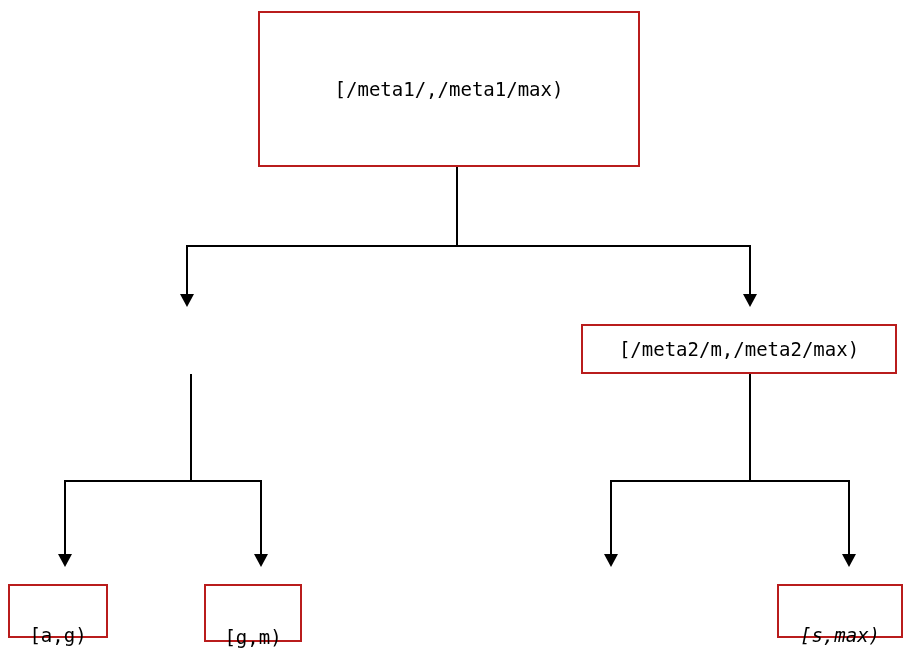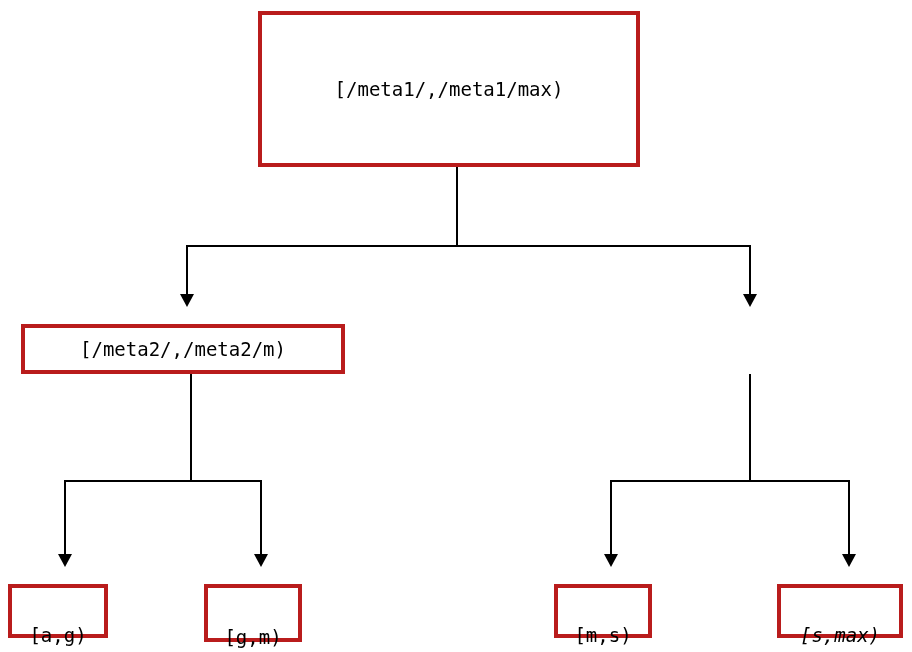--- a/index.html
+++ b/index.html
@@ -14,21 +14,21 @@
   #diagram-root {
     position: relative;
     width: 912px;
     height: 652px;
     background: #ffffff;
     overflow: hidden;
   }
   .node-box {
     position: absolute;
     box-sizing: border-box;
-    border: 4px solid #b91c1c;
+    border: 2px solid #b91c1c;
     background: #ffffff;
     display: flex;
     align-items: center;
     justify-content: center;
   }
   .node-label {
     font-family: "DejaVu Sans Mono", monospace;
     font-size: 19px;
     line-height: 1;
     color: #000000;
@@ -67,24 +67,24 @@
   <div class="edge-v" style="left:456px; top:167px; height:80px;"></div>
 
   <div class="edge-h" style="left:186px; top:245px; width:565px;"></div>
 
   <div class="edge-v" style="left:186px; top:245px; height:50px;"></div>
   <div class="arrow-head" style="left:180px; top:294px;"></div>
 
   <div class="edge-v" style="left:749px; top:245px; height:50px;"></div>
   <div class="arrow-head" style="left:743px; top:294px;"></div>
 
-  <div class="node-box node-mid" style="left:21px; top:324px; width:324px; height:50px;">
-    <span class="node-label">[/meta2/,/meta2/m)</span>
+
+  <div class="node-box node-mid" style="left:581px; top:324px; width:316px; height:50px;">
+    <span class="node-label">[/meta2/m,/meta2/max)</span>
   </div>
-
 
   <div class="edge-v" style="left:190px; top:374px; height:108px;"></div>
   <div class="edge-h" style="left:64px; top:480px; width:198px;"></div>
 
   <div class="edge-v" style="left:64px; top:480px; height:75px;"></div>
   <div class="arrow-head" style="left:58px; top:554px;"></div>
 
   <div class="edge-v" style="left:260px; top:480px; height:75px;"></div>
   <div class="arrow-head" style="left:254px; top:554px;"></div>
 
@@ -98,21 +98,18 @@
   <div class="arrow-head" style="left:842px; top:554px;"></div>
 
   <div class="node-box node-leaf" style="left:8px; top:584px; width:100px; height:54px;">
     <span class="node-label">[a,g)</span>
   </div>
 
   <div class="node-box node-leaf" style="left:204px; top:584px; width:98px; height:58px;">
     <span class="node-label">[g,m)</span>
   </div>
 
-  <div class="node-box node-leaf" style="left:554px; top:584px; width:98px; height:54px;">
-    <span class="node-label">[m,s)</span>
-  </div>
 
   <div class="node-box node-leaf" style="left:777px; top:584px; width:126px; height:54px;font-style:italic;">
     <span class="node-label">[s,max)</span>
   </div>
 
 </div>
 
 </body></html>

